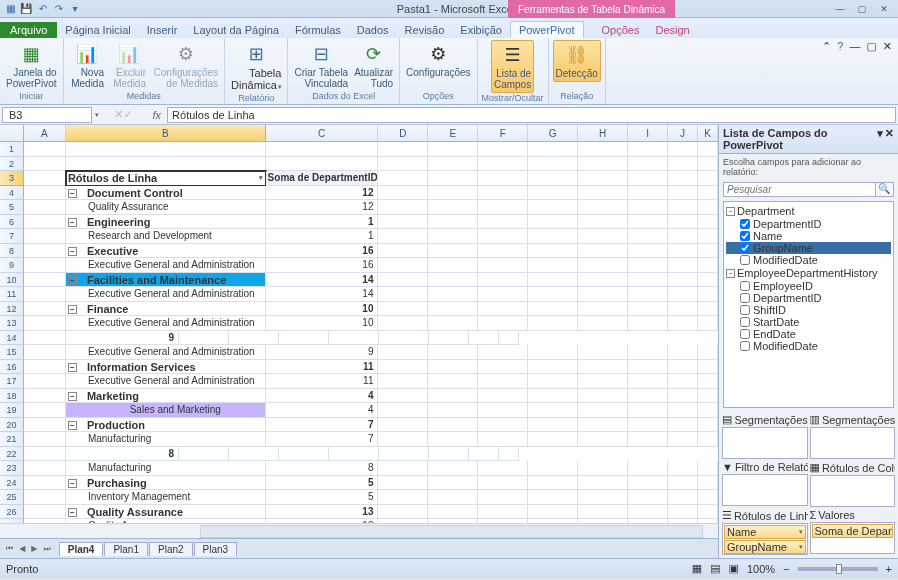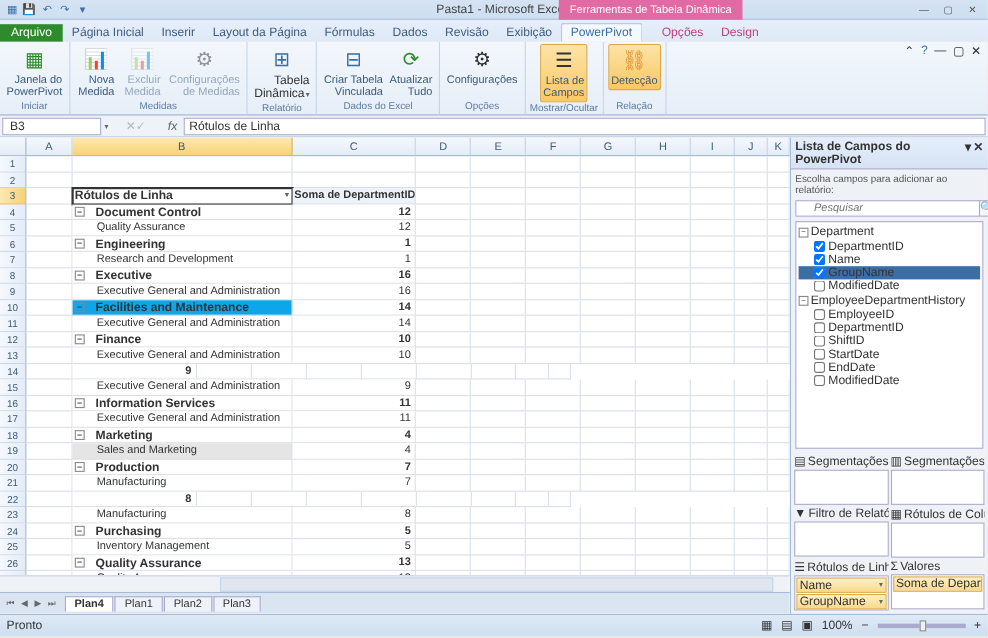--- a/index.html
+++ b/index.html
@@ -52,21 +52,21 @@
 .expcol{display:inline-block;width:9px;height:9px;border:1px solid #888;font-size:8px;line-height:7px;text-align:center;margin-right:2px;color:#444;vertical-align:middle}
 .sheet-tabs{height:20px;background:#dbe5f1;border-top:1px solid #9db6d4;display:flex;align-items:center;padding:0 4px}
 .st-nav{display:flex;gap:2px;margin-right:6px}
 .st-nav span{font-size:8px;color:#666;padding:0 2px}
 .st{padding:1px 8px;background:#eef3fa;border:1px solid #aac;border-bottom:none;font-size:10px;margin-right:1px;cursor:pointer}
 .st-active{background:#fff;font-weight:bold}
 .field-list{width:180px;background:#eef1f6;border-left:1px solid #9db6d4;display:flex;flex-direction:column}
 .fl-title{background:linear-gradient(#e6eefc,#d5e3f3);padding:2px 4px;font-size:10px;font-weight:bold;color:#3a5a7a;display:flex;justify-content:space-between;border-bottom:1px solid #aac}
 .fl-sub{padding:3px 4px;font-size:9px;color:#555}
 .fl-search{margin:2px 4px;display:flex}
-.fl-search input{flex:1;border:1px solid #aac;padding:1px 16px;font-size:10px;font-style:italic;color:#888}
+.fl-search input{flex:1;border:1px solid #aac;padding:1px 3px;font-size:10px;font-style:italic;color:#888}
 .fl-search-btn{width:18px;border:1px solid #aac;border-left:none;background:#f5f8fd;text-align:center;font-size:10px;color:#3a6ea5}
 .fl-tree{flex:1;background:#fff;margin:2px 4px;border:1px solid #aac;padding:2px;overflow:auto;font-size:10px}
 .fl-node{padding:1px 0;display:flex;align-items:center;gap:2px}
 .fl-node .pm{width:9px;height:9px;border:1px solid #888;font-size:7px;line-height:7px;text-align:center}
 .fl-leaf{padding-left:14px;display:flex;align-items:center;gap:3px}
 .fl-leaf input{width:10px;height:10px}
 .fl-leaf-sel{background:#3a6ea5;color:#fff}
 .fl-zones{display:flex;flex-wrap:wrap;padding:2px}
 .fl-zone{width:50%;padding:1px}
 .fl-zone-h{font-size:9px;color:#3a5a7a;display:flex;align-items:center;gap:2px;overflow:hidden;white-space:nowrap}
@@ -475,21 +475,21 @@
           <div class="cell" style="width: 50px;"></div>
           <div class="cell" style="width: 50px;"></div>
           <div class="cell" style="width: 50px;"></div>
           <div class="cell" style="width: 40px;"></div>
           <div class="cell" style="width: 30px;"></div>
           <div class="cell" style="width: 20px;"></div>
         </div>
         <div class="row">
           <div class="rh">19</div>
           <div class="cell" style="width: 42px;"></div>
-          <div class="cell indent2" style="width: 200px; background: #e5e5e5;">Sales and Marketing</div>
+          <div class="cell indent2" style="width: 200px; background: #c4b5fd; text-align: center;">Sales and Marketing</div>
           <div class="cell val-n" style="width: 113px; background: rgb(255, 255, 255);">4</div>
           <div class="cell" style="width: 50px;"></div>
           <div class="cell" style="width: 50px;"></div>
           <div class="cell" style="width: 50px;"></div>
           <div class="cell" style="width: 50px;"></div>
           <div class="cell" style="width: 50px;"></div>
           <div class="cell" style="width: 40px;"></div>
           <div class="cell" style="width: 30px;"></div>
           <div class="cell" style="width: 20px;"></div>
         </div>

